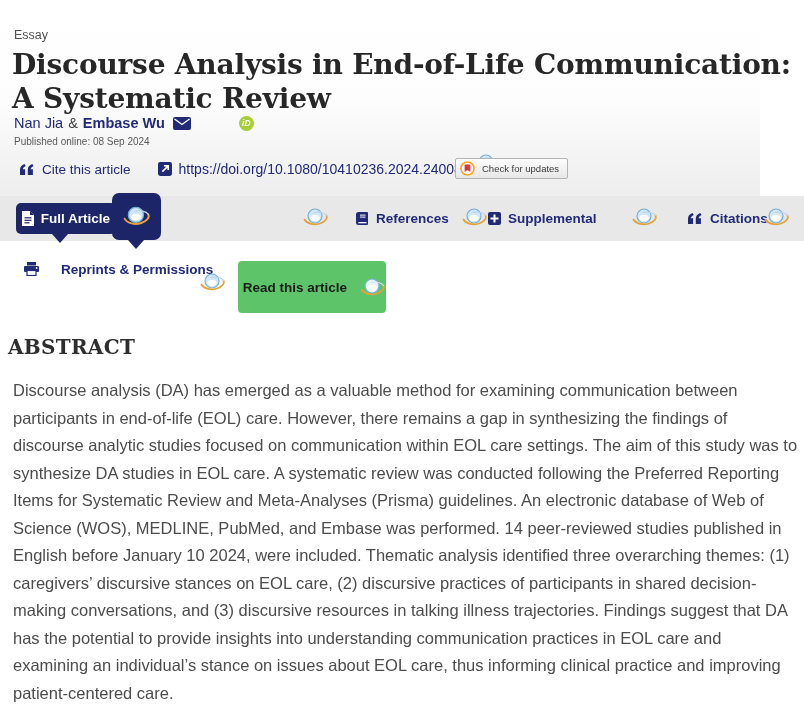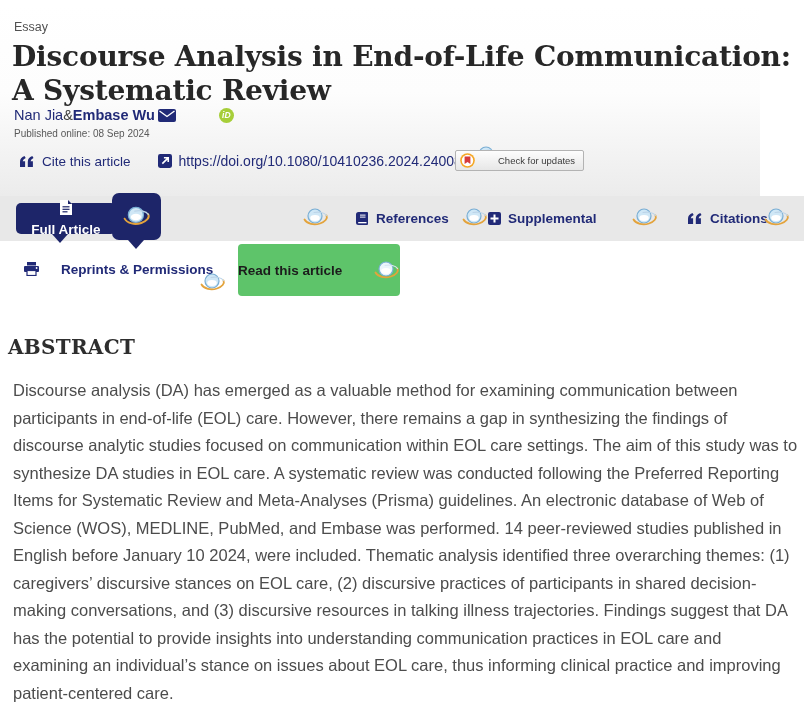--- a/index.html
+++ b/index.html
@@ -1,72 +1,72 @@
 <!DOCTYPE html>
 <html><head>
 <meta charset="utf-8">
 <style>
   * { margin:0; padding:0; box-sizing:border-box; }
   html,body { background:#fff; }
   .page { position:relative; width:804px; height:721px; background:#ffffff;
           font-family:"Liberation Sans", sans-serif; overflow:hidden; }
 
   
-  .header { position:absolute; left:0; top:4px; width:760px; height:196px;
+  .header { position:absolute; left:0; top:12px; width:760px; height:196px;
             background:linear-gradient(180deg,#ffffff 0%,#fdfdfd 45%,#ebebeb 100%); }
   .kicker { position:absolute; left:14px; top:16px; font-size:12.5px; color:#515151; }
   .title  { position:absolute; left:12px; top:36px; width:782px;
             font-family:"DejaVu Serif","Liberation Serif",serif; font-weight:bold;
             font-size:28px; line-height:34px; color:#272727; letter-spacing:-0.2px; }
   .authors{ position:absolute; left:14px; top:102px; height:18px; display:flex;
-            align-items:center; font-size:14.5px; color:#3f3f3f; }
+            align-items:center; gap:5px; font-size:14.5px; color:#3f3f3f; }
   .author { color:#212a77; text-decoration:none; cursor:pointer; }
   .author.bold { font-weight:bold; }
   .mail-badge { display:inline-flex; margin-left:3px; }
   .orcid { width:15px; height:15px; border-radius:50%; background:#a6ce39; color:#fff;
            font-size:8.5px; font-weight:bold; display:inline-flex; align-items:center;
            justify-content:center; font-style:italic;margin-left:43px; }
   .published { position:absolute; left:14px; top:124px; font-size:10px; color:#595959; }
 
   .cite-row { position:absolute; left:14px; top:145px; height:24px; display:flex; align-items:center; }
   .cite-link { display:inline-flex; align-items:center; gap:7px; color:#212a77;
                font-size:13.5px; cursor:pointer;padding-left:6px; }
   .doi-group { display:inline-flex; align-items:center; gap:7px; margin-left:27px;
                color:#212a77; font-size:14px; cursor:pointer; }
   .doi-swirl { transform:translateY(-6px); margin-left:-3px; }
   .crossmark { position:absolute; left:455px; top:146px; height:21px; display:inline-flex;
-               align-items:center; gap:23px; padding:0 8px 0 4px;
+               align-items:center; gap:7px; padding:0 8px 0 4px;
                background:linear-gradient(#fdfdfd,#e7e7e7); border:1px solid #b3b3b3;
                border-radius:2px; font-size:9.5px; color:#3a3a3a; cursor:pointer;
                font-family:"Liberation Sans",sans-serif; }
 
   
   .tabbar { position:absolute; left:0; top:196px; width:804px; height:45px; background:#e8e8e8; }
   .tab-active { position:absolute; left:16px; top:7px; width:100px; height:31px;
                 background:#1d2569; border-radius:5px; color:#fff; display:flex;
                 align-items:center; justify-content:center; gap:7px; font-size:13.5px;
-                font-weight:bold; cursor:pointer;flex-direction:column; }
+                font-weight:bold; cursor:pointer; }
   .bubble { position:absolute; left:112px; top:-3px; width:49px; height:47px;
             background:#1d2569; border-radius:7px; display:flex; align-items:center;
             justify-content:center; cursor:pointer; }
   .tail { position:absolute; width:0; height:0; border-left:8px solid transparent;
           border-right:8px solid transparent; border-top:9px solid #1d2569; }
   .tail.t1 { left:36px; top:31px; }
   .tail.t2 { left:16px; top:47px; }
   .tab { position:absolute; top:0; height:45px; display:flex; align-items:center; gap:7px;
          color:#212a77; font-size:13.5px; font-weight:600; cursor:pointer; }
   .swirl-abs { position:absolute; cursor:pointer; }
 
   
   .reprints { position:absolute; left:24px; top:262px; height:44px; display:flex;
               align-items:flex-start; gap:22px; color:#212a77; font-size:13.5px;
               font-weight:600; cursor:pointer; }
-  .read-btn { position:absolute; left:238px; top:244px; width:162px; height:52px;
+  .read-btn { position:absolute; left:238px; top:261px; width:148px; height:52px;
               background:#5ec46a; border:none; border-radius:4px; display:flex;
-              align-items:center; justify-content:space-between; gap:13px; font-size:13.5px;
+              align-items:center; justify-content:flex-end; gap:13px; font-size:13.5px;
               font-weight:600; color:#1c1c1c; cursor:pointer;
               font-family:"Liberation Sans",sans-serif; }
 
   
   .abstract-h { position:absolute; left:8px; top:335px;
                 font-family:"DejaVu Serif","Liberation Serif",serif; font-weight:bold;
                 font-size:20px; color:#2e2e2e; letter-spacing:0.3px; }
   .abstract-p { position:absolute; left:13px; top:377px; width:787px;
                 font-size:16.5px; line-height:27.5px; color:#4c4c4c; }
 

